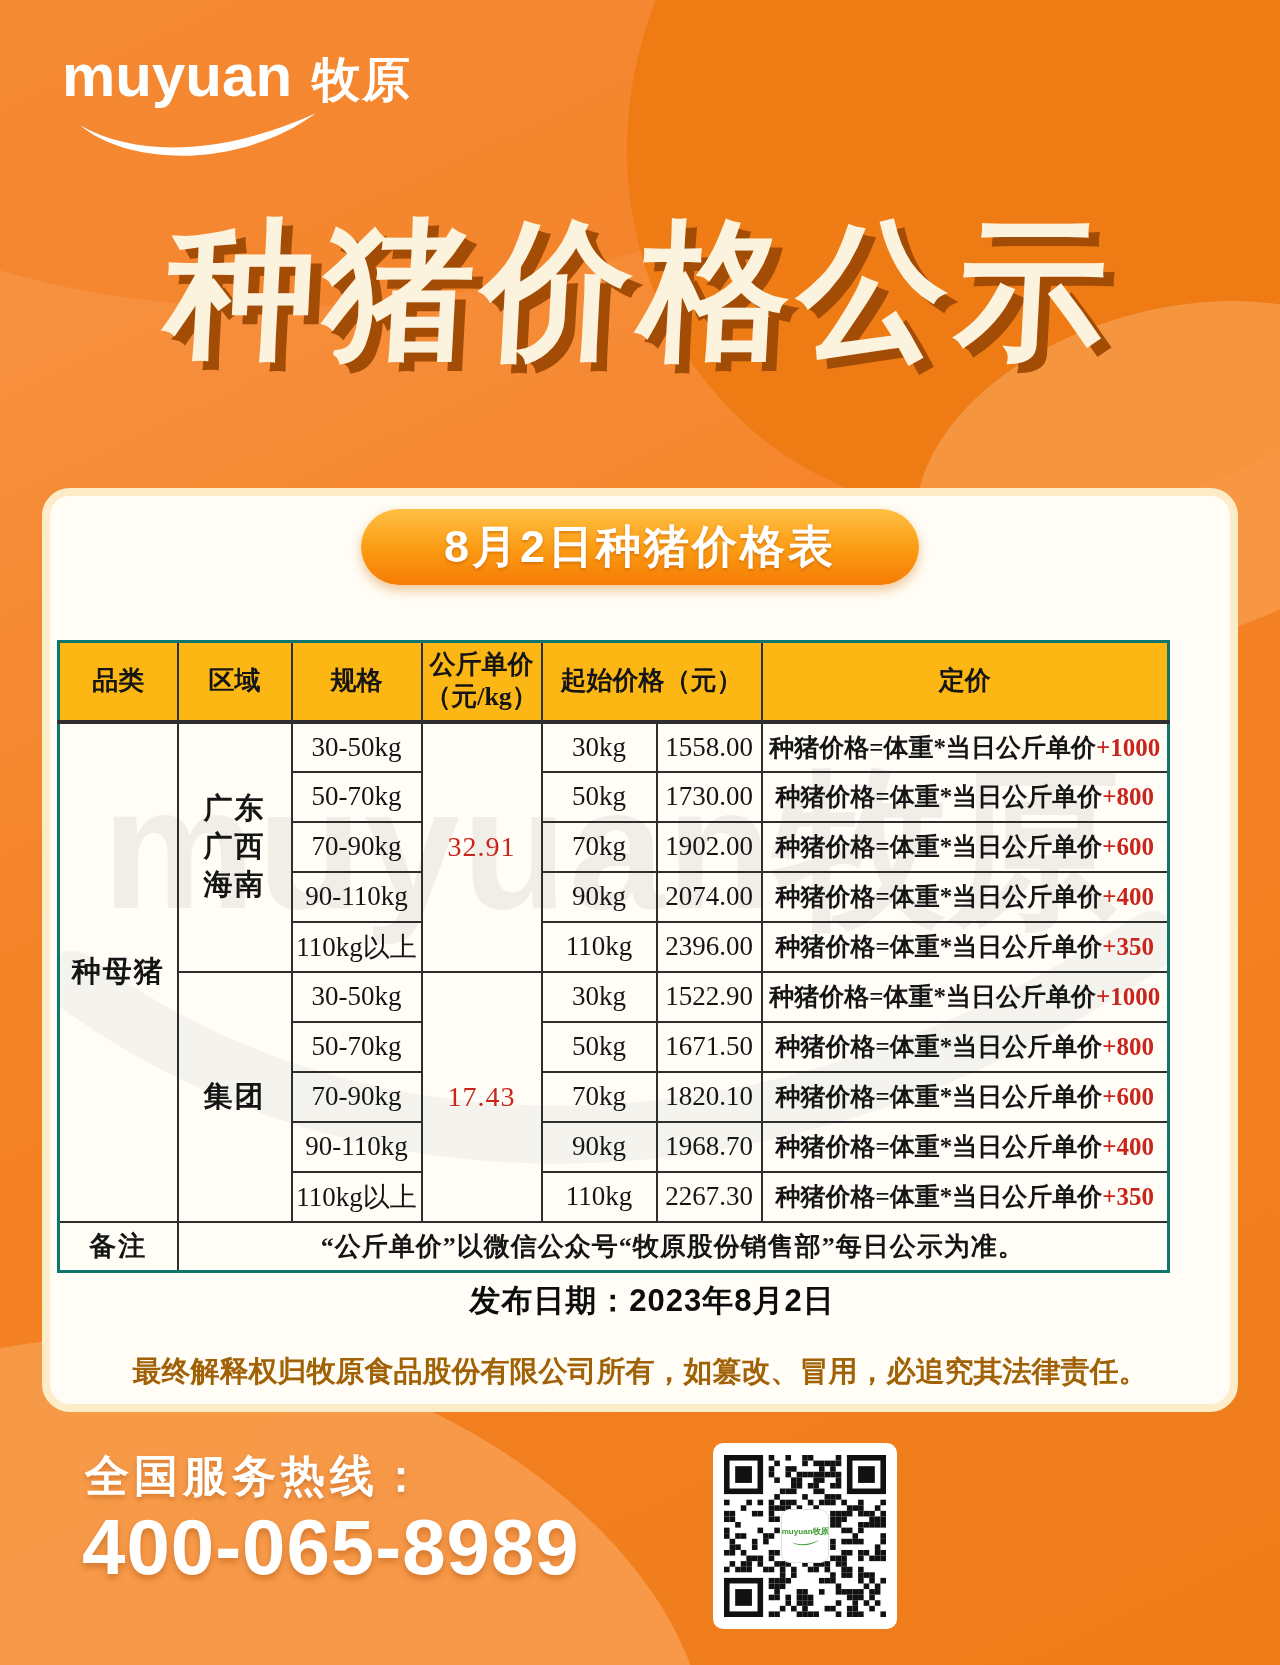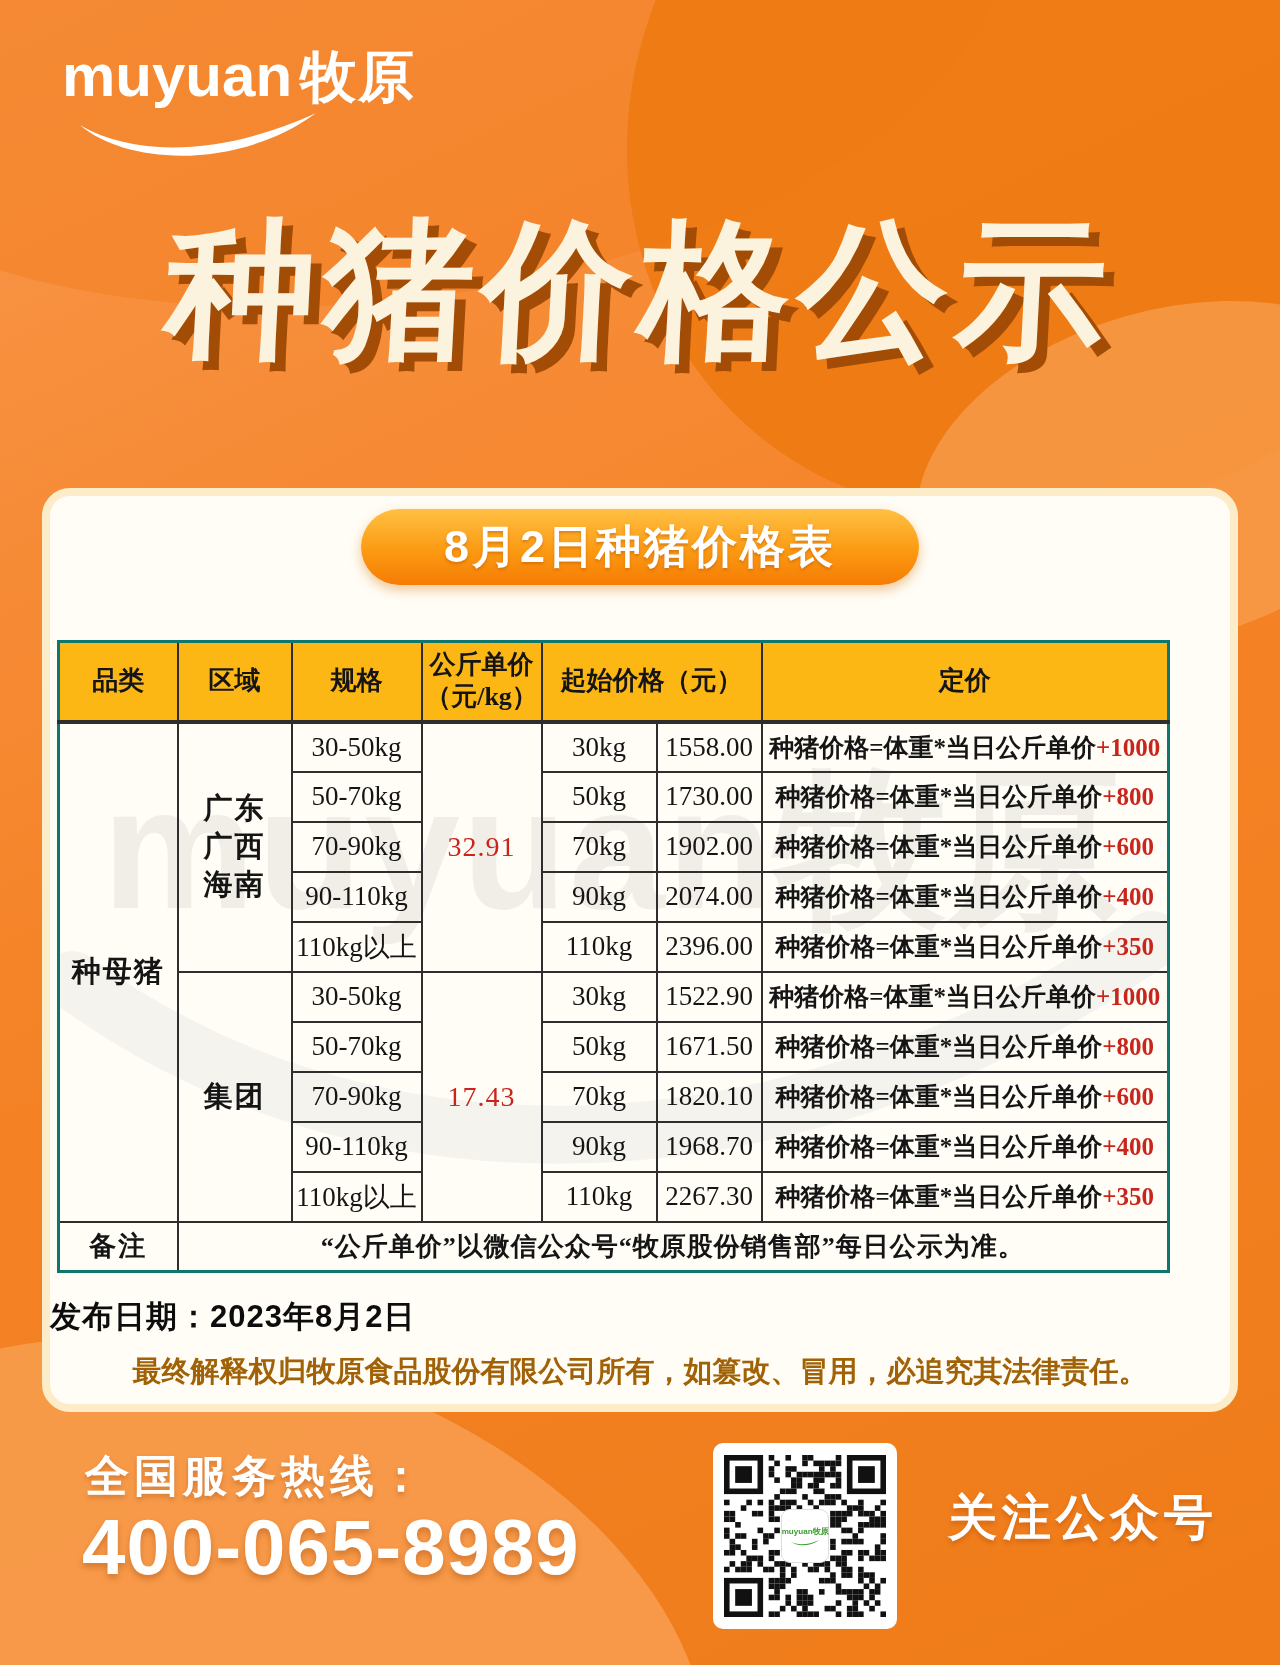--- a/index.html
+++ b/index.html
@@ -17,21 +17,21 @@
   .blob-topleft{ left:-240px; top:-320px; width:1250px; height:620px;
     background:#f28022; border-radius:50%; transform:rotate(-7deg); opacity:.55; }
   .blob-rightlight{ right:-150px; top:310px; width:520px; height:330px;
     background:#f89d4e; border-radius:50%; transform:rotate(-16deg); opacity:.75; }
   .blob-bottomleft{ left:-260px; bottom:-330px; width:980px; height:640px;
     background:#f79b4b; border-radius:50%; transform:rotate(17deg); opacity:.95; }
   
   .logo{ position:absolute; left:62px; top:46px; color:#fff; line-height:1; z-index:3; }
   .logo-row{ display:flex; align-items:baseline; }
   .logo-latin{ font-size:60px; font-weight:800; letter-spacing:0; }
-  .logo-cn{ font-size:56px; font-weight:800; margin-left:8px; letter-spacing:2px;font-family:Liberation Serif, serif; }
+  .logo-cn{ font-size:48px; font-weight:800; margin-left:20px; letter-spacing:2px;font-family:Liberation Serif, serif; }
   .logo-swoosh{ display:block; width:272px; height:52px; margin-top:2px; }
   
   .title{
     position:absolute; top:192px; left:0; width:100%; text-align:center;
     font-size:150px; font-weight:900; color:#fbf3dd; letter-spacing:8px;
     text-shadow:11px 9px 0 #a24c06; transform:skewX(-3deg); z-index:3; white-space:nowrap;
   }
   
   .card{
     position:absolute; left:42px; top:488px; width:1196px; height:924px;
@@ -64,22 +64,22 @@
     line-height:1.25; border-bottom:4px solid #2e2e2e; }
   tbody td{ font-size:27px; height:50px; }
   .pre{ white-space:pre-line; }
   .cat,.region{ font-weight:700; font-size:29px; letter-spacing:2px; line-height:1.3; }
   .unit{ color:#c9251c; font-size:28px; letter-spacing:1px; }
   .formula{ font-weight:700; font-size:25px; letter-spacing:0; }
   .formula .add{ color:#c9251c; }
   .remark-label{ font-weight:700; font-size:27px; height:48px; letter-spacing:2px; }
   .remark-text{ font-weight:700; font-size:26px; letter-spacing:1px; }
   
-  .pub-date{ position:absolute; top:800px; width:100%; text-align:left;
-    font-size:31px; font-weight:800; color:#0d0d0d; letter-spacing:1px; }
+  .pub-date{ position:absolute; top:784px; width:100%; text-align:center;
+    font-size:31px; font-weight:800; color:#0d0d0d; letter-spacing:1px;margin-left:12px; }
   .disclaimer{ position:absolute; top:856px; width:100%; text-align:center;
     font-size:29px; font-weight:800; color:#a16207; }
   
   .hotline-label{ position:absolute; left:85px; top:1447px; color:#fff;
     font-size:44px; font-weight:800; letter-spacing:5px; z-index:3;
     text-shadow:0 3px 5px rgba(150,60,0,.35); }
   .phone{ position:absolute; left:82px; top:1502px; color:#fff;
     font-size:78px; font-weight:900; letter-spacing:1px; z-index:3;
     text-shadow:0 4px 6px rgba(150,60,0,.35); }
   .qr-panel{ position:absolute; left:713px; top:1443px; width:184px; height:186px;
@@ -497,16 +497,15 @@
       </svg>
     <div class="qr-logo">
       <span class="qr-logo-text">muyuan牧原</span>
       <svg class="qr-logo-swoosh" viewBox="0 0 280 60">
         <path d="M4,20 C70,58 170,54 276,6 C185,72 58,66 4,20 Z" fill="#3f9c35"></path>
       </svg>
     </div>
   </div>
 
   <div class="qr-caption">
-    <p>关注公众号</p>
   </div>
 
 </div>
 
 </body></html>

